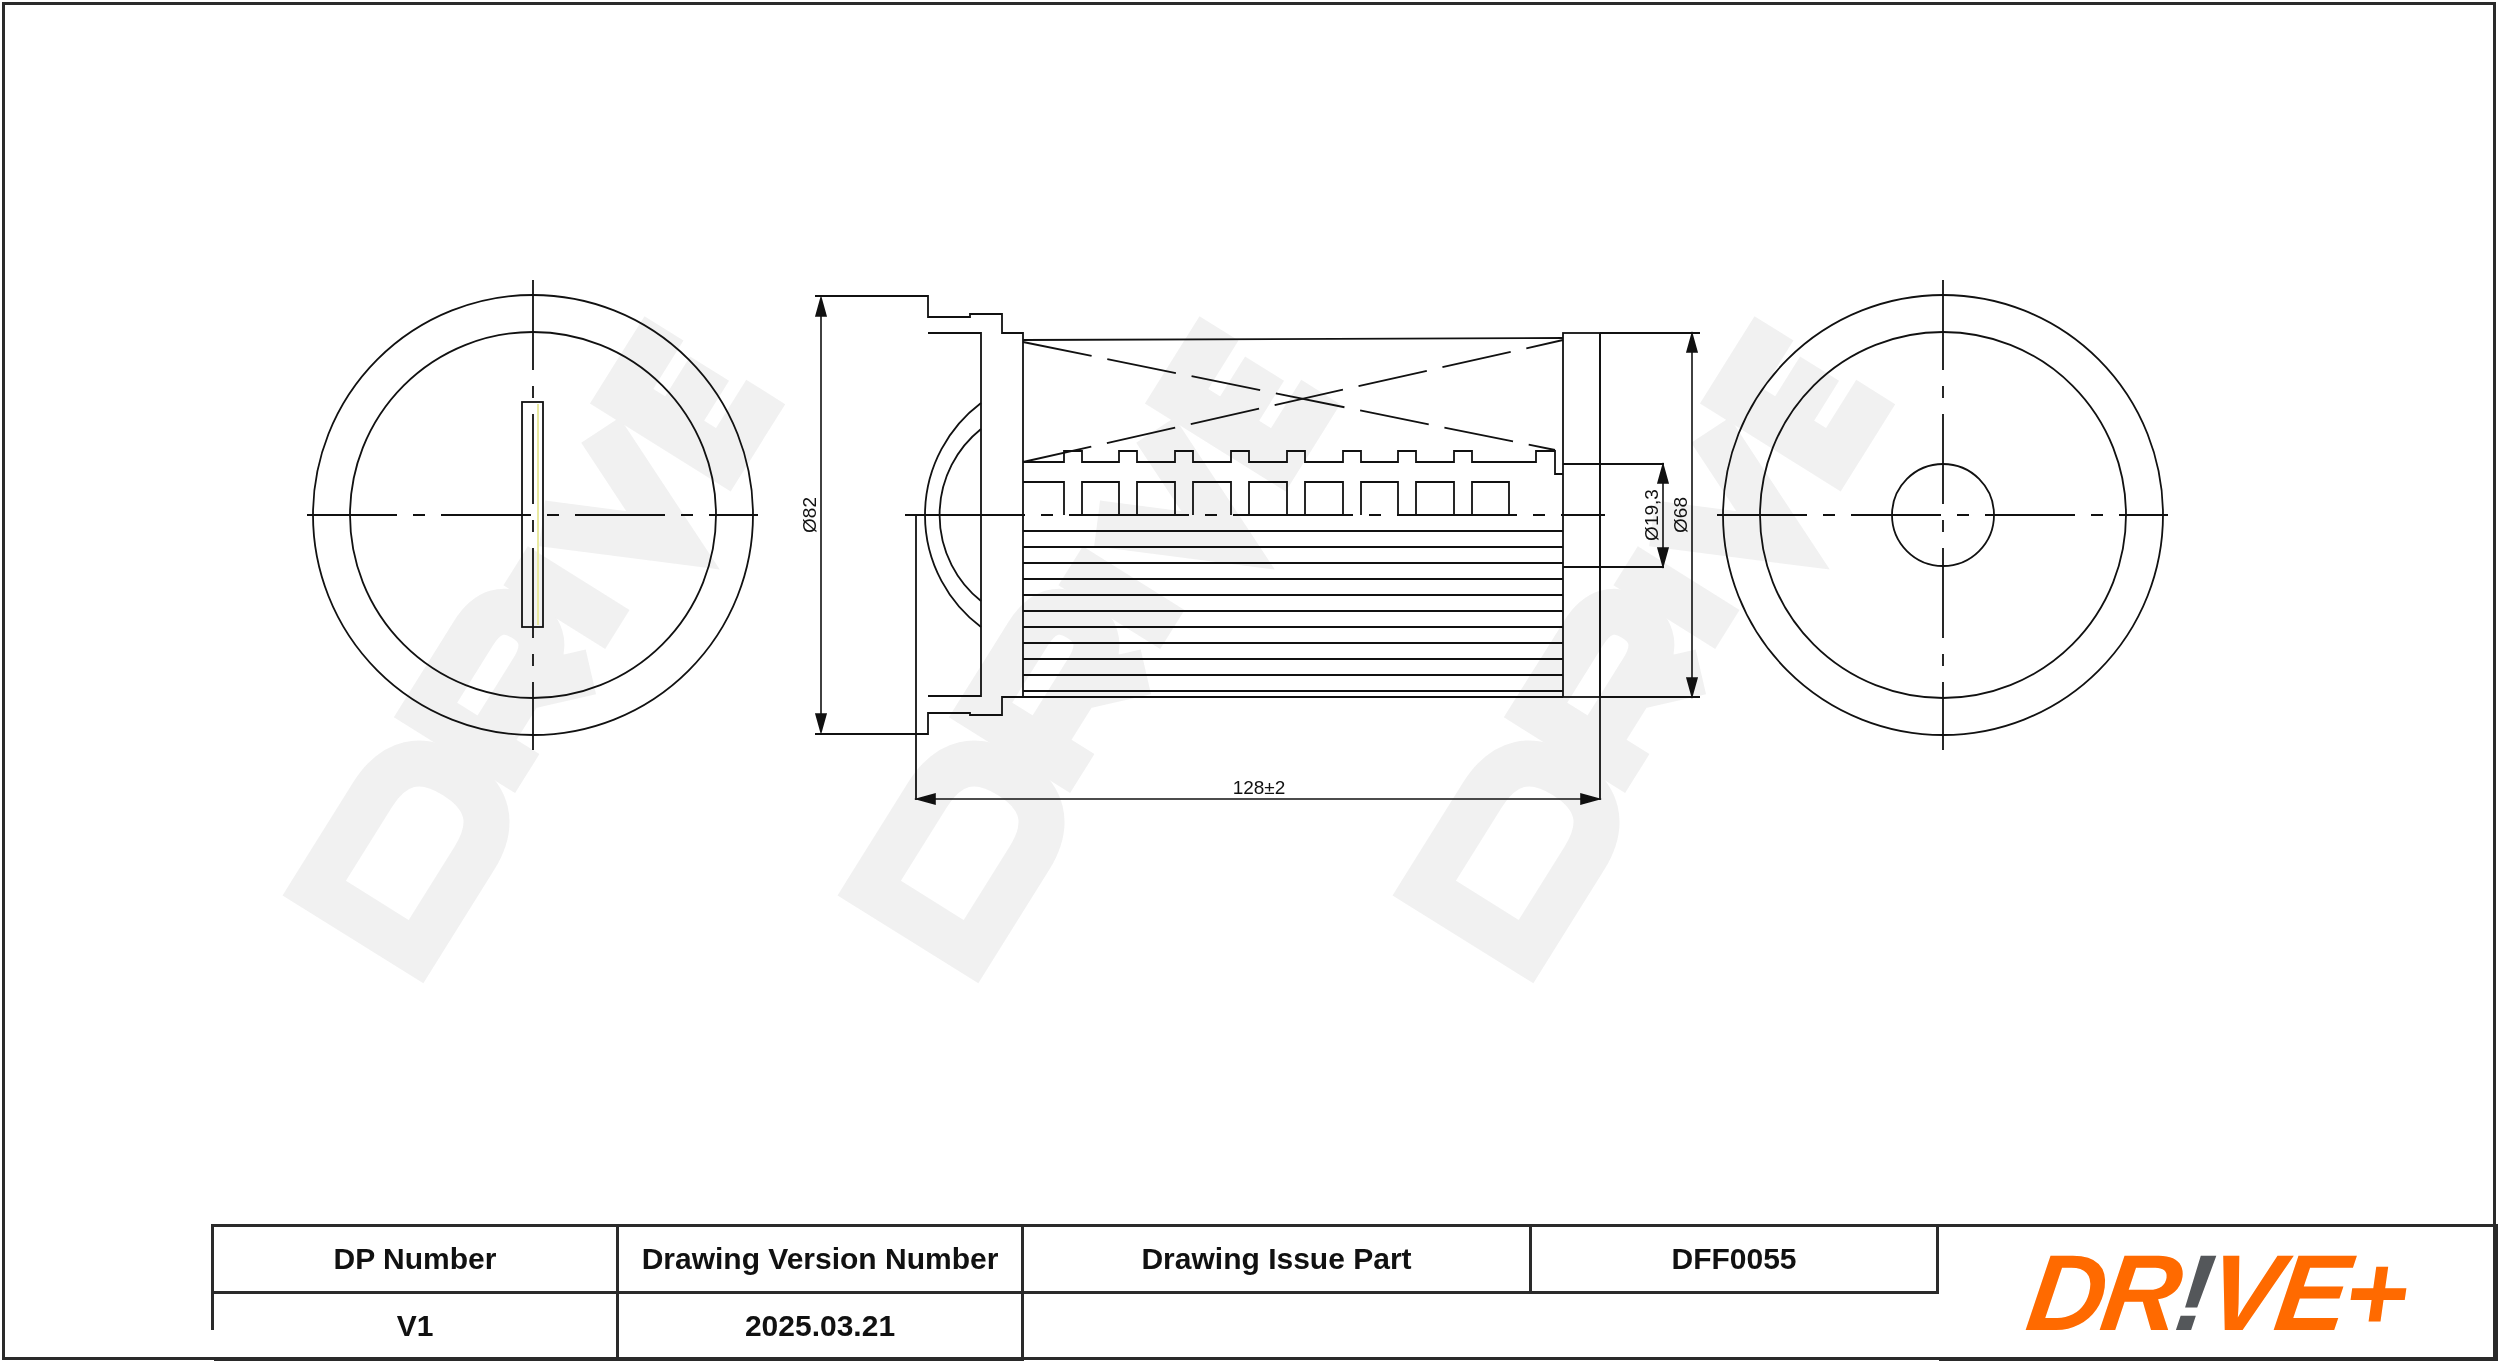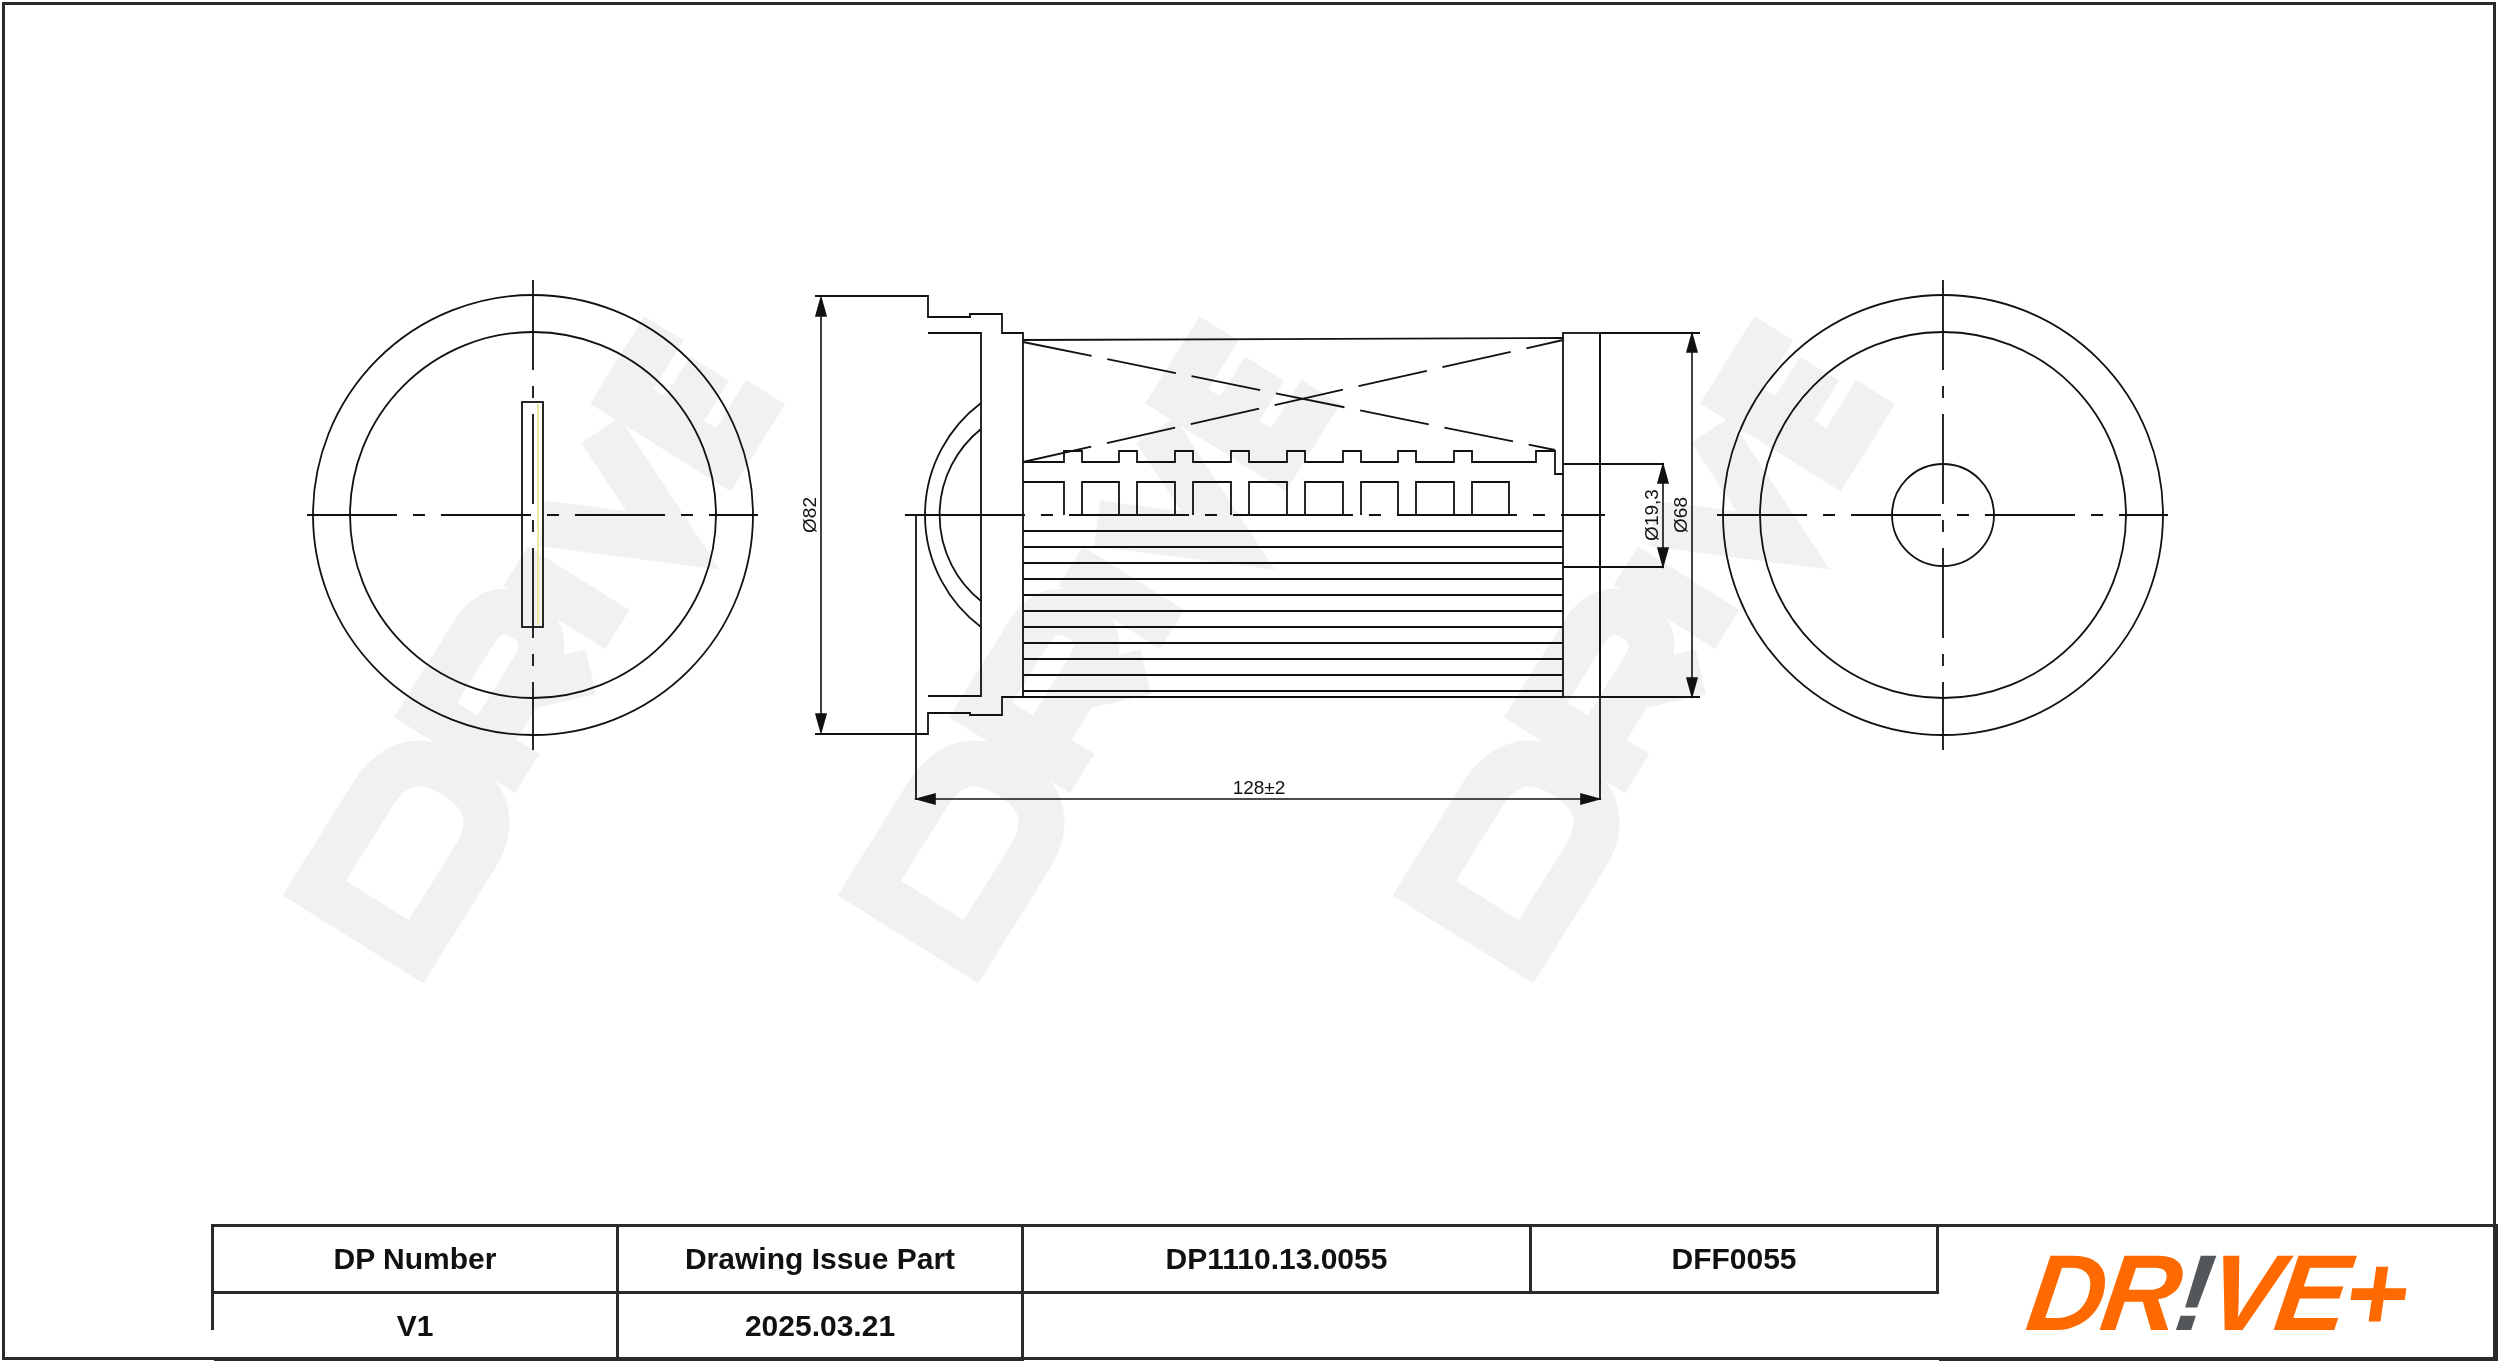--- a/index.html
+++ b/index.html
@@ -130,22 +130,22 @@
     <circle cx="1943" cy="515" r="183"></circle>
     <circle cx="1943" cy="515" r="51"></circle>
     <line x1="1717" y1="515" x2="2168" y2="515" stroke-dasharray="90,16,12,16"></line>
     <line x1="1943" y1="280" x2="1943" y2="750" stroke-dasharray="90,16,12,16"></line>
   </g>
 </svg>
 
 <div class="title-block">
   <div class="tb-grid">
     <div class="tb-cell">DP Number</div>
+    <div class="tb-cell">Drawing Version Number</div>
     <div class="tb-cell">Drawing Issue Part</div>
-    <div class="tb-cell">DP1110.13.0055</div>
     <div class="tb-cell">DFF0055</div>
     <div class="tb-cell">V1</div>
     <div class="tb-cell">2025.03.21</div>
   </div>
   <div class="tb-logo">
     <span class="logo-text">
       <span class="logo-orange">DR</span><span class="logo-grey">!</span><span class="logo-orange">VE+</span>
     </span>
   </div>
 </div>

